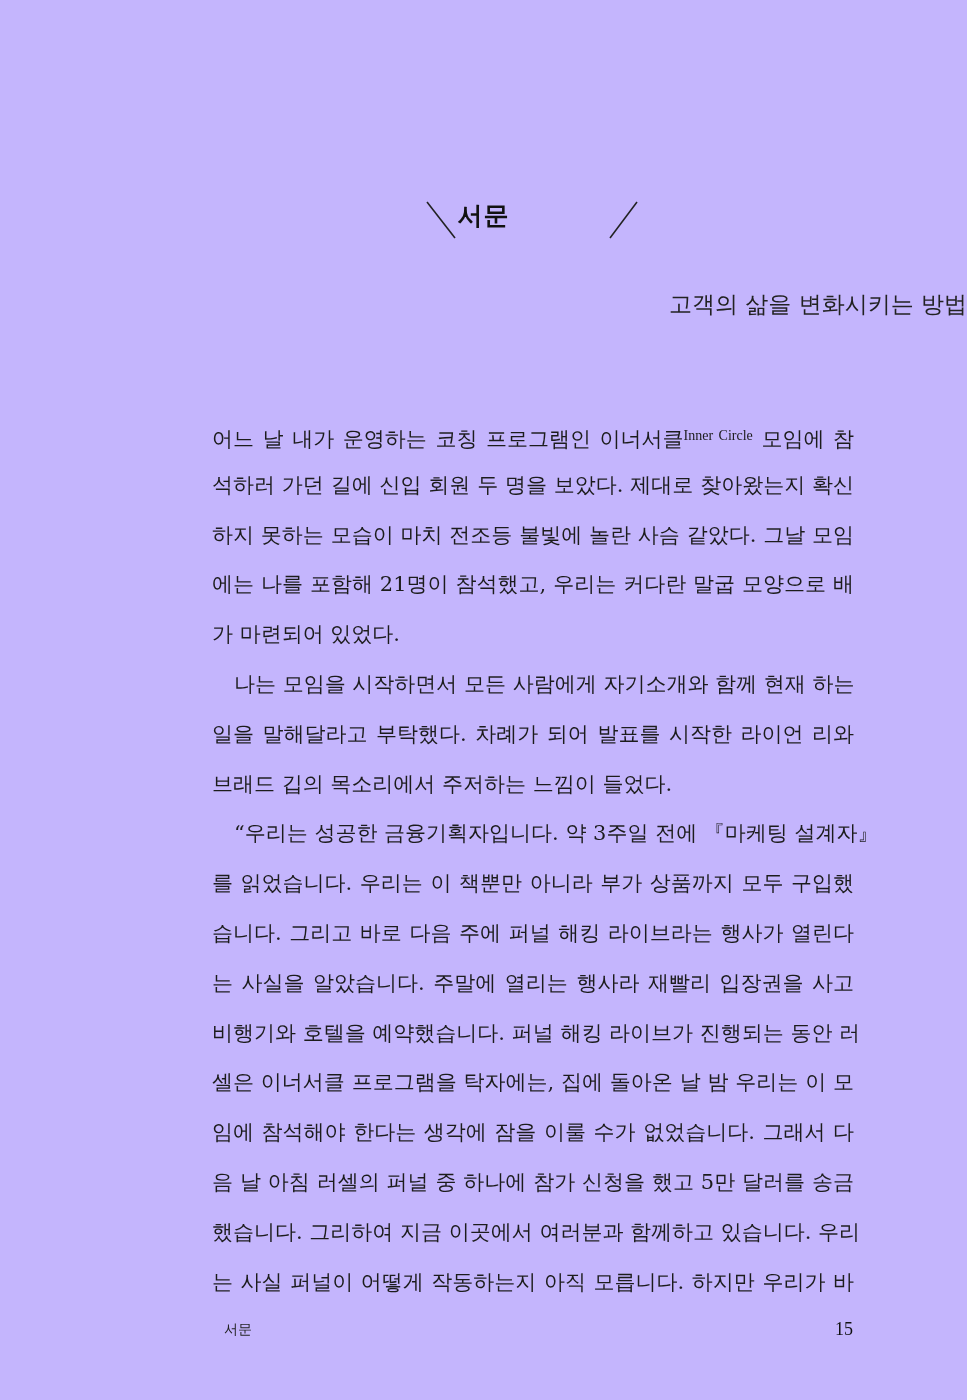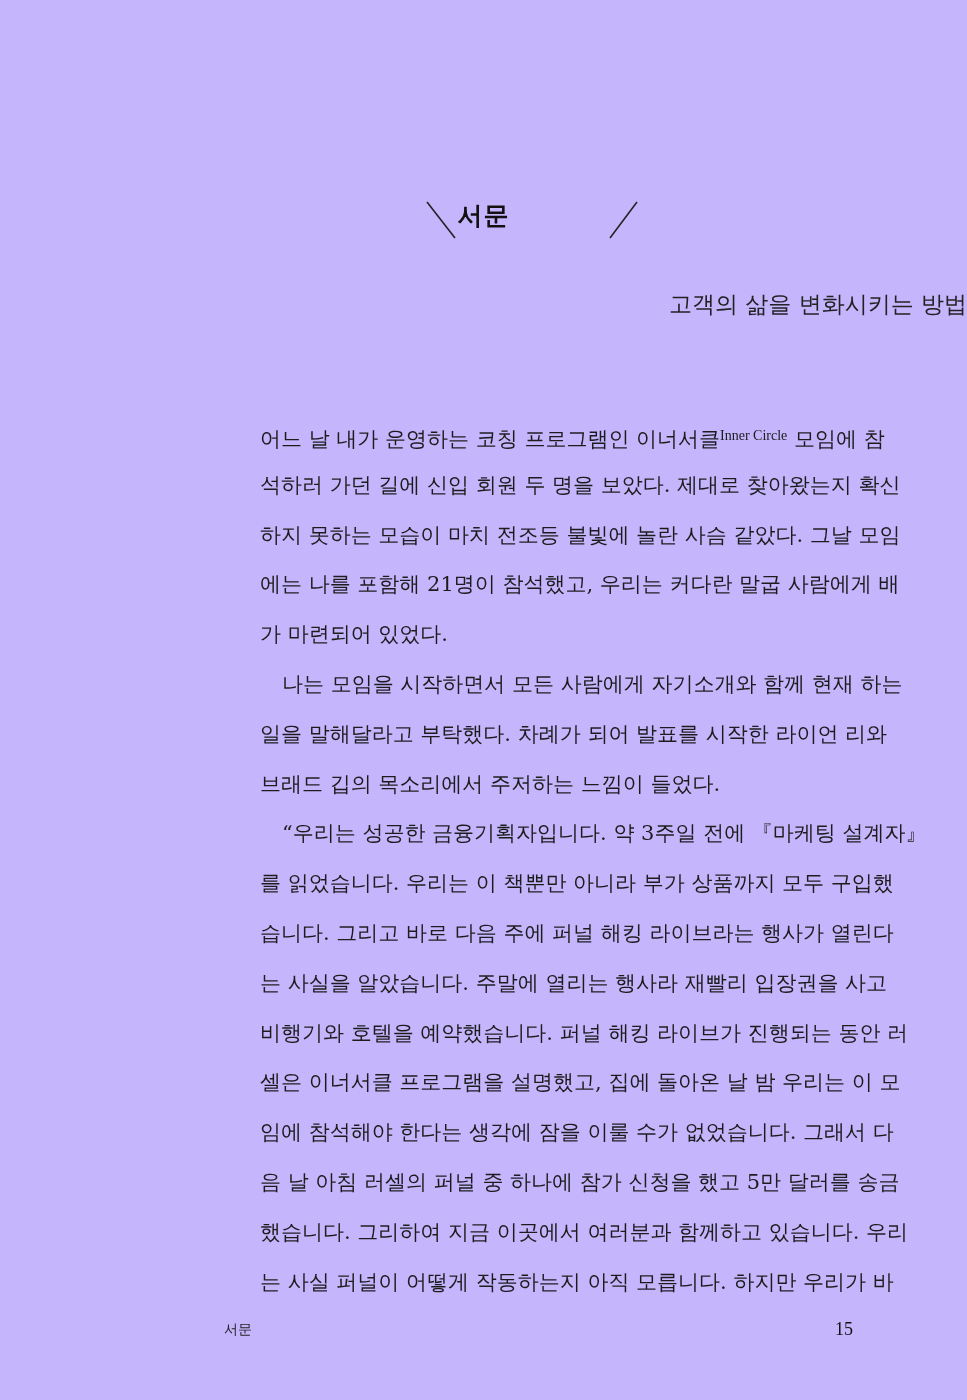--- a/index.html
+++ b/index.html
@@ -20,21 +20,21 @@
   .subtitle {
     position: absolute; left: 0; width: 967px; top: 286px; text-align: right;
     font-family: "DejaVu Sans", sans-serif; font-size: 23px; line-height: 36px; color: #222;
   }
 
   .body-text {
     position: absolute; left: 212px; top: 411px; width: 642px;
     font-family: "DejaVu Serif", serif; font-size: 21px; line-height: 49.8px; color: #1c1c1c;
     text-align: justify;
   }
-  .line { display: block; white-space: nowrap; text-align: justify; text-align-last: justify; height: 49.8px; overflow: visible; margin-left: 48px; }
+  .line { display: block; white-space: nowrap; text-align: justify; text-align-last: justify; height: 49.8px; overflow: visible; }
   .line.last { text-align-last: left; }
   .line.indent { padding-left: 22px; }
   .en { font-family: "Liberation Serif", serif; font-size: 14px; vertical-align: 6px; }
 
   .footer-left {
     position: absolute; left: 224px; top: 1321px;
     font-family: "DejaVu Sans", sans-serif; font-size: 14px; color: #222;
   }
   .footer-right {
     position: absolute; right: 114px; top: 1319px;
@@ -59,31 +59,31 @@
         </svg>
     </span>
   </div>
 
   <div class="subtitle">고객의 삶을 변화시키는 방법</div>
 
   <div class="body-text">
     <span class="line"><span>어느 날 내가 운영하는 코칭 프로그램인 이너서클</span><span class="en">Inner Circle</span><span> 모임에 참</span></span>
     <span class="line">석하러 가던 길에 신입 회원 두 명을 보았다. 제대로 찾아왔는지 확신</span>
     <span class="line">하지 못하는 모습이 마치 전조등 불빛에 놀란 사슴 같았다. 그날 모임</span>
-    <span class="line">에는 나를 포함해 21명이 참석했고, 우리는 커다란 말굽 사람에게 배</span>
+    <span class="line">에는 나를 포함해 21명이 참석했고, 우리는 커다란 말굽 모양으로 배</span>
     <span class="line last">가 마련되어 있었다.</span>
     <span class="line indent">나는 모임을 시작하면서 모든 사람에게 자기소개와 함께 현재 하는</span>
     <span class="line">일을 말해달라고 부탁했다. 차례가 되어 발표를 시작한 라이언 리와</span>
     <span class="line last">브래드 깁의 목소리에서 주저하는 느낌이 들었다.</span>
     <span class="line indent">“우리는 성공한 금융기획자입니다. 약 3주일 전에 『마케팅 설계자』</span>
     <span class="line">를 읽었습니다. 우리는 이 책뿐만 아니라 부가 상품까지 모두 구입했</span>
     <span class="line">습니다. 그리고 바로 다음 주에 퍼널 해킹 라이브라는 행사가 열린다</span>
     <span class="line">는 사실을 알았습니다. 주말에 열리는 행사라 재빨리 입장권을 사고</span>
     <span class="line">비행기와 호텔을 예약했습니다. 퍼널 해킹 라이브가 진행되는 동안 러</span>
-    <span class="line">셀은 이너서클 프로그램을 설명했고, 집에 돌아온 날 밤 우리는 이 모</span>
+    <span class="line">셀은 이너서클 프로그램을 탁자에는, 집에 돌아온 날 밤 우리는 이 모</span>
     <span class="line">임에 참석해야 한다는 생각에 잠을 이룰 수가 없었습니다. 그래서 다</span>
     <span class="line">음 날 아침 러셀의 퍼널 중 하나에 참가 신청을 했고 5만 달러를 송금</span>
     <span class="line">했습니다. 그리하여 지금 이곳에서 여러분과 함께하고 있습니다. 우리</span>
     <span class="line">는 사실 퍼널이 어떻게 작동하는지 아직 모릅니다. 하지만 우리가 바</span>
   </div>
 
   <div class="footer-left">서문</div>
   <div class="footer-right">15</div>
 </div>
 

